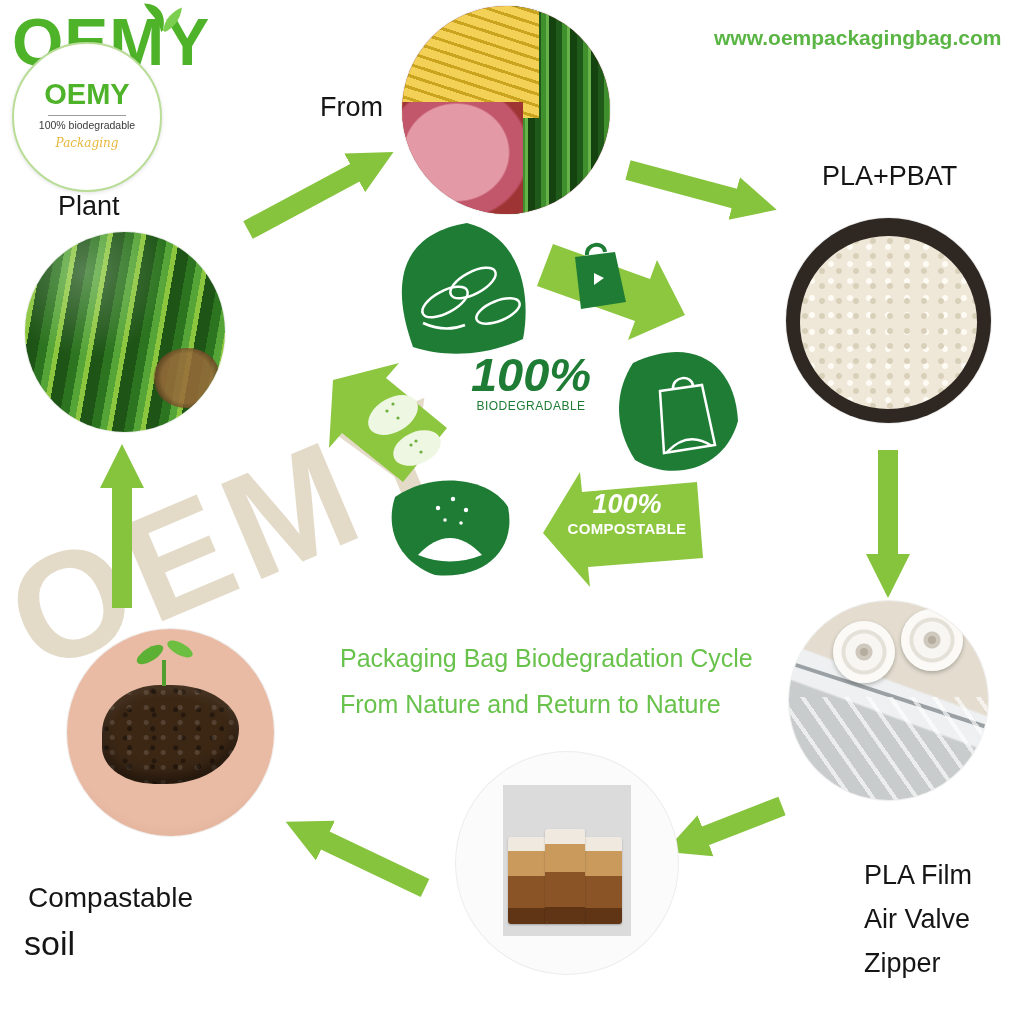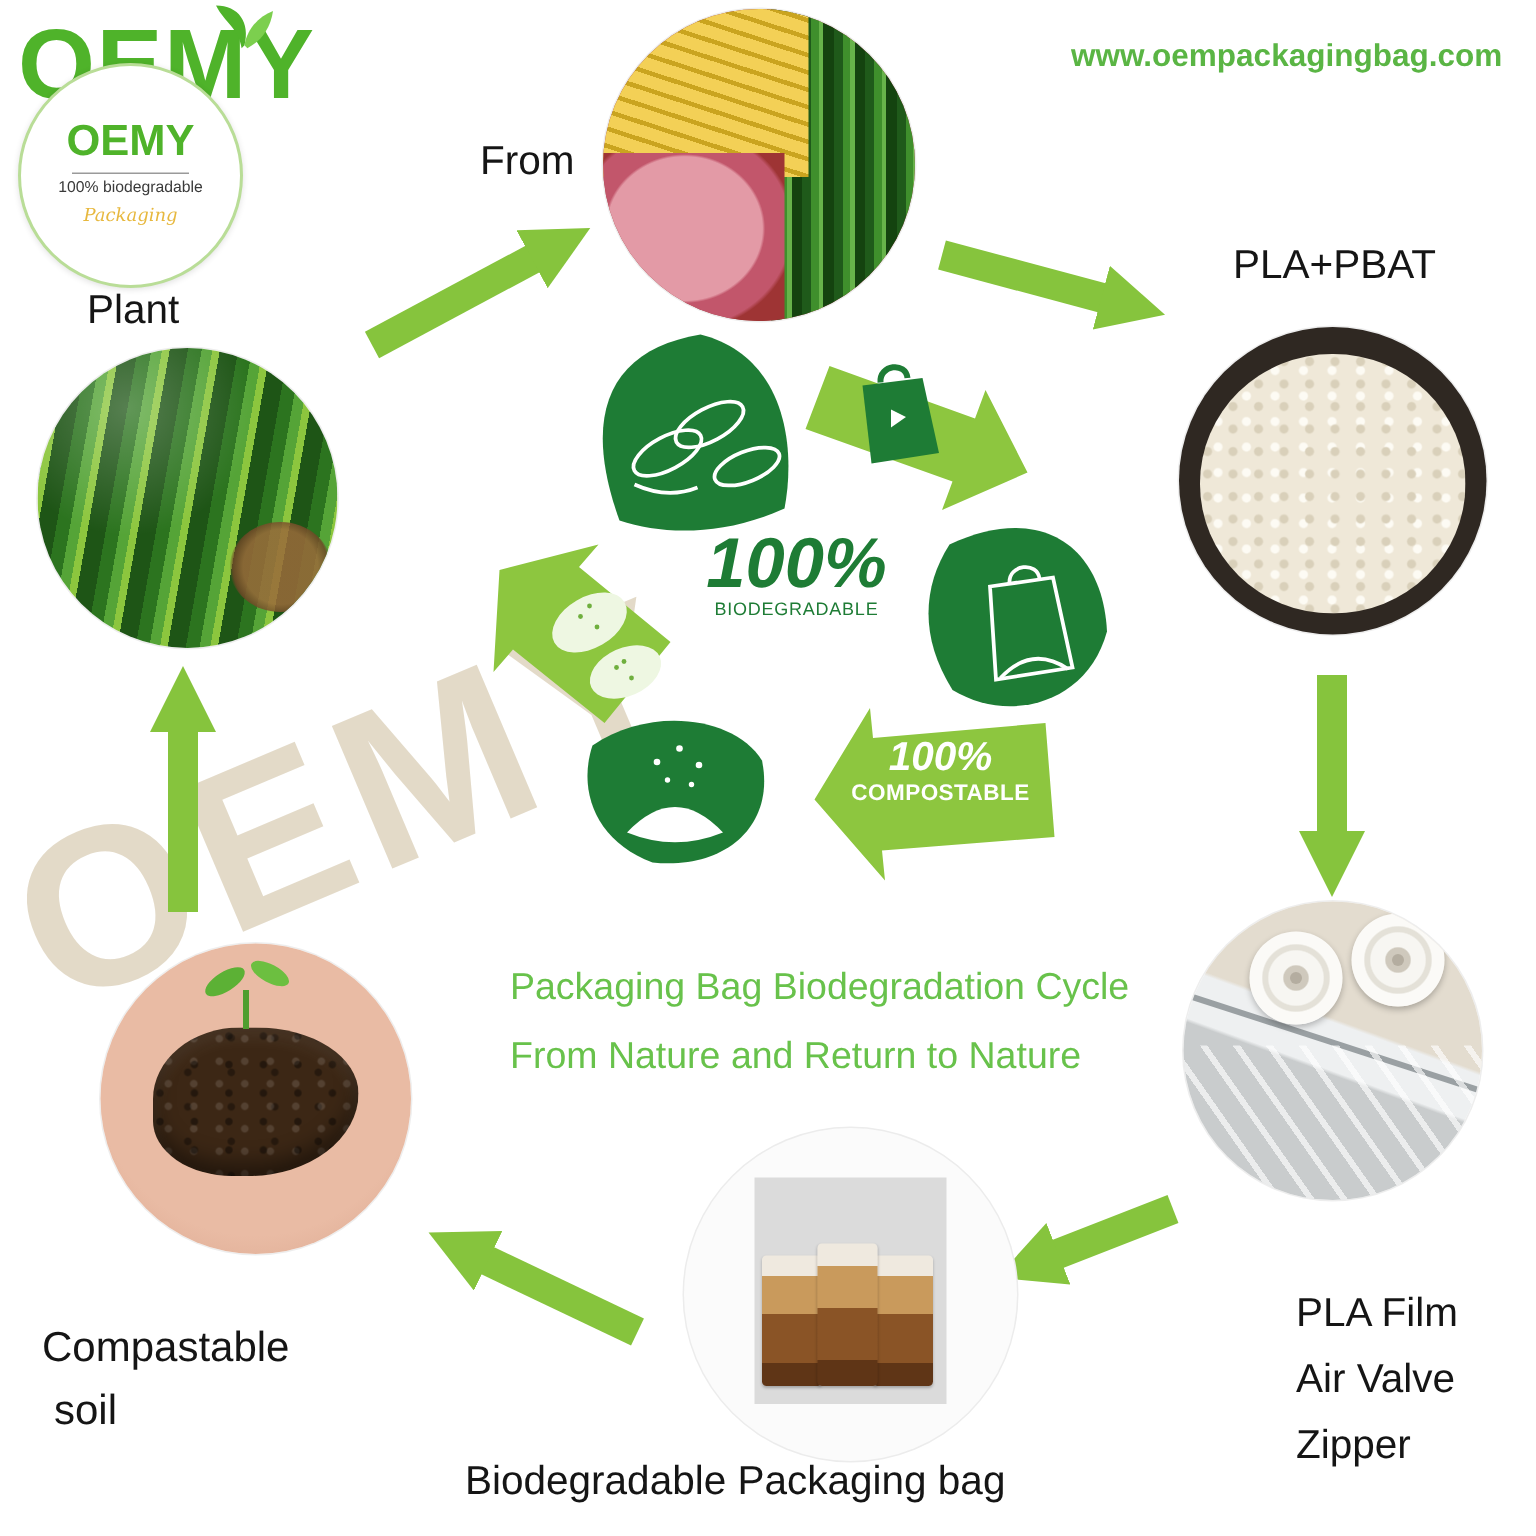--- a/index.html
+++ b/index.html
@@ -92,21 +92,21 @@
 
   
   #corn-label{left:320px;top:92px;}
   #plant-label{left:58px;top:191px;}
   #pla-label{left:822px;top:161px;}
   #film-label-0{left:864px;top:860px;}
   #film-label-1{left:864px;top:904px;}
   #film-label-2{left:864px;top:948px;}
   #bag-label{left:310px;top:972px;width:390px;}
   #soil-label-0{left:28px;top:882px;font-size:28px;}
-  #soil-label-1{left:36px;top:924px;font-size:28px;}
+  #soil-label-1{left:24px;top:924px;font-size:34px;}
   .caption{position:absolute;z-index:3;color:#68c24b;font-size:25px;}
   #caption1{left:340px;top:644px;}
   #caption2{left:340px;top:690px;}
 
   
   #biodeg-text{left:448px;top:350px;width:166px;color:#1e7c35;}
   #biodeg-text .big{font-size:47px;font-weight:800;font-style:italic;line-height:1.05;}
   #biodeg-text .small{font-size:12px;font-weight:normal;letter-spacing:.5px;margin-top:0;}
   #compost-text{left:552px;top:490px;width:150px;color:#ffffff;}
   #compost-text .big{font-size:27px;font-weight:800;font-style:italic;line-height:1.1;}
@@ -238,20 +238,19 @@
       <div class="pouch p2"></div>
     </div>
   </div>
 
   <div class="label" id="corn-label">From</div>
   <div class="label" id="plant-label">Plant</div>
   <div class="label" id="pla-label">PLA+PBAT</div>
   <div class="label" id="film-label-0">PLA Film</div>
   <div class="label" id="film-label-1">Air Valve</div>
   <div class="label" id="film-label-2">Zipper</div>
-  <div class="label" id="bag-label">Biodegradable Packaging bag</div>
   <div class="label" id="soil-label-0">Compastable</div>
   <div class="label" id="soil-label-1">soil</div>
 
   <div class="caption" id="caption1">Packaging Bag Biodegradation Cycle</div>
   <div class="caption" id="caption2">From Nature and Return to Nature</div>
 
 </div>
 
 </body></html>

